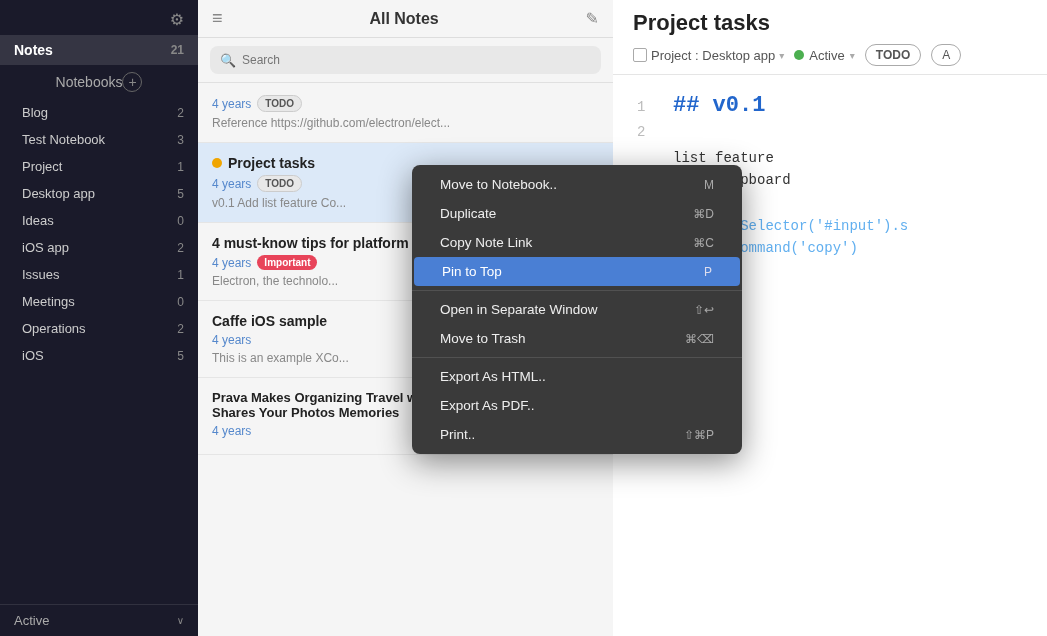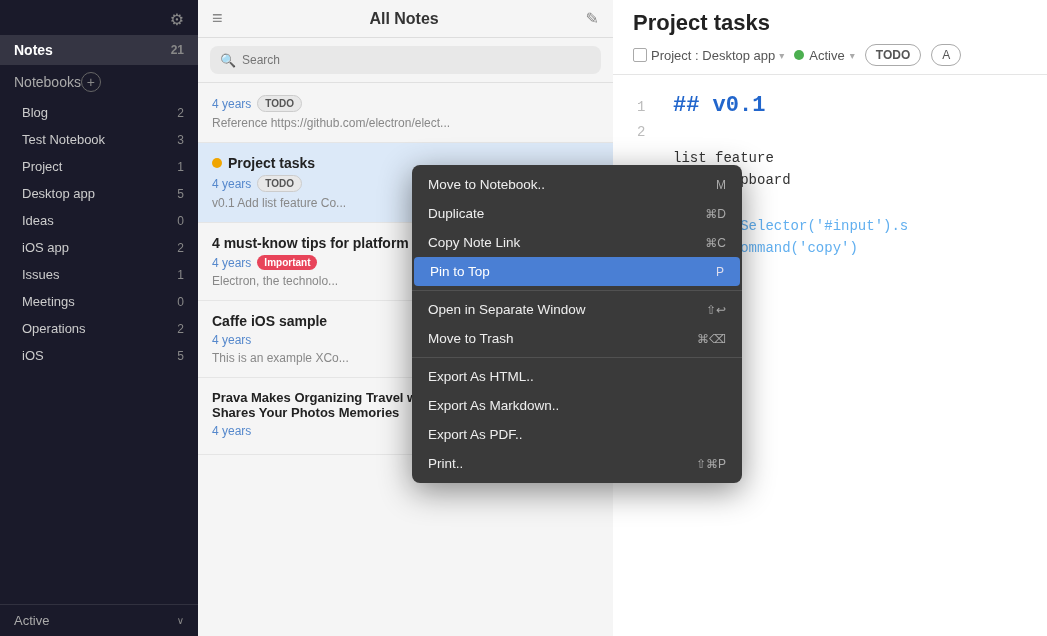--- a/index.html
+++ b/index.html
@@ -35,21 +35,21 @@
       cursor: pointer;
       font-size: 14px;
       color: #ddd;
     }
     .sidebar-item.active { background: rgba(255,255,255,0.12); color: #fff; font-weight: 600; }
     .sidebar-item .label { flex: 1; }
     .sidebar-item .count { color: #888; font-size: 12px; }
     .sidebar-notebooks {
       display: flex;
       align-items: center;
-      justify-content: flex-start;
+      justify-content: center;
       padding: 7px 14px;
       cursor: pointer;
       color: #aaa;
       font-size: 14px;
     }
     .sidebar-notebooks .plus-icon {
       width: 20px; height: 20px;
       border: 1.5px solid #666;
       border-radius: 50%;
       display: flex; align-items: center; justify-content: center;
@@ -158,21 +158,21 @@
       border-radius: 8px;
       box-shadow: 0 8px 32px rgba(0,0,0,0.45);
       z-index: 100;
       padding: 5px 0;
       color: #eee;
     }
     .ctx-item {
       display: flex;
       align-items: center;
       justify-content: space-between;
-      padding: 7px 16px;
+      padding: 7px 28px;
       font-size: 13.5px;
       cursor: pointer;
     }
     .ctx-item.highlighted { background: #4a7fd4; color: #fff; border-radius: 4px; margin: 0 2px; }
     .ctx-item .shortcut { color: #aaa; font-size: 12px; }
     .ctx-item.highlighted .shortcut { color: #dde; }
     .ctx-separator { height: 1px; background: rgba(255,255,255,0.12); margin: 4px 0; }
 
     
     #main-content {
@@ -385,24 +385,20 @@
   <div class="ctx-item">
     <span>Move to Trash</span>
     <span class="shortcut">⌘⌫</span>
   </div>
   <div class="ctx-separator"></div>
   <div class="ctx-item">
     <span>Export As HTML..</span>
     <span class="shortcut"></span>
   </div>
   <div class="ctx-item">
-    <span>Export As Markdown..</span>
-    <span class="shortcut"></span>
-  </div>
-  <div class="ctx-item">
     <span>Export As PDF..</span>
     <span class="shortcut"></span>
   </div>
   <div class="ctx-item">
     <span>Print..</span>
     <span class="shortcut">⇧⌘P</span>
   </div>
 </div>
 
 <div id="main-content">

